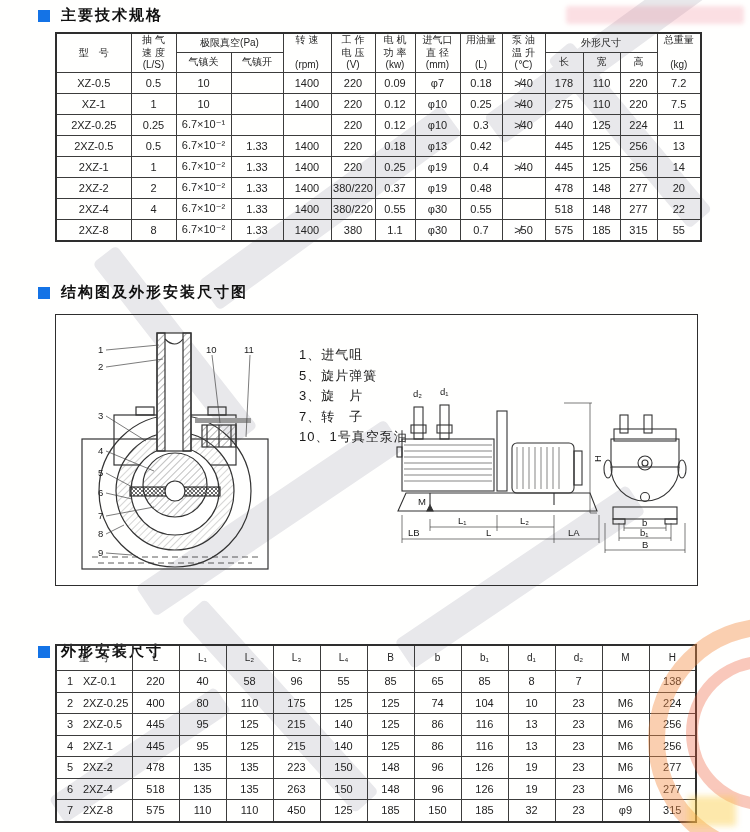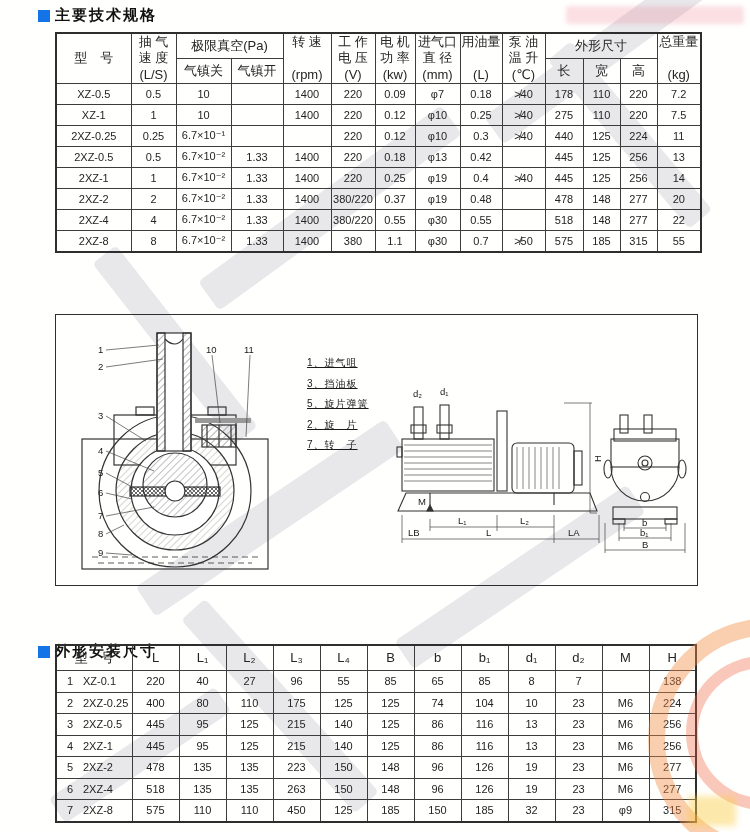--- a/index.html
+++ b/index.html
@@ -8,39 +8,39 @@
   
   .wm{position:absolute;background:#e8e8eb;border-radius:5px;z-index:0;}
   .pink-smudge{position:absolute;left:566px;top:6px;width:178px;height:18px;z-index:2;
         background:rgba(235,110,130,.22);filter:blur(2px);border-radius:3px;}
   .stamp{position:absolute;border-radius:50%;z-index:2;pointer-events:none;}
   .stamp.outer{left:648px;top:618px;width:210px;height:210px;border:17px solid rgba(242,140,70,.42);}
   .stamp.inner{left:686px;top:656px;width:130px;height:130px;border:12px solid rgba(238,95,60,.34);}
   .stamp-dot{position:absolute;left:688px;top:796px;width:48px;height:30px;z-index:2;
         background:rgba(250,205,70,.45);filter:blur(3px);}
   
-  .heading{position:absolute;display:flex;align-items:center;gap:5px;z-index:1;}
+  .heading{position:absolute;display:flex;align-items:center;gap:11px;z-index:1;}
   .heading .bullet{width:12px;height:12px;background:#1473e6;}
   .heading .txt{font-size:15px;font-weight:bold;letter-spacing:2px;color:#111;}
   
   table{position:absolute;z-index:1;border-collapse:collapse;table-layout:fixed;
         background:transparent;border:2px solid #2e2e2e;}
   th,td{border:1px solid #3c3c3c;text-align:center;vertical-align:middle;
         font-size:11px;padding:0 1px;color:#242424;overflow:hidden;}
-  th{font-weight:normal;font-size:13px;white-space:pre-line;line-height:1.25;}
+  th{font-weight:normal;font-size:10px;white-space:pre-line;line-height:1.25;}
   .specs td{height:20px;}
   .dims th{height:24px;}
   .dims td{height:20.5px;}
   .dims td:first-child{border-right:none;text-align:right;padding-right:3px;}
   .dims td:nth-child(2){border-left:none;text-align:left;padding-left:7px;}
   
   .structure-box{position:absolute;left:55px;top:314px;width:641px;height:270px;
         border:1.5px solid #2e2e2e;z-index:1;}
-  .legend{position:absolute;left:235px;top:22px;margin:16px;padding:0;list-style:none;
-        font-size:10px;line-height:20.6px;letter-spacing:1px;color:#1a1a1a;text-decoration:underline;}
+  .legend{position:absolute;left:235px;top:22px;margin:8px;padding:0;list-style:none;
+        font-size:13px;line-height:20.6px;letter-spacing:1px;color:#1a1a1a;}
   svg{position:absolute;}
   svg text{font-family:"Liberation Sans","DejaVu Sans",sans-serif;fill:#1a1a1a;}
 </style>
 </head>
 <body>
 
 <div class="page">
 
   <div class="wm" style="left:470px;top:40px;width:250px;height:34px;transform:rotate(-36deg);"></div>
   <div class="wm" style="left:520px;top:120px;width:220px;height:30px;transform:rotate(50deg);"></div>
@@ -240,20 +240,24 @@
           <td>0.7</td>
           <td>≯50</td>
           <td>575</td>
           <td>185</td>
           <td>315</td>
           <td>55</td>
         </tr>
       </tbody>
   </table>
 
+  <div class="heading" style="left:38px;top:283px;">
+    <span class="bullet"></span>
+    <span class="txt">结构图及外形安装尺寸图</span>
+  </div>
 
   <div class="structure-box">
 
     <svg style="left:6px;top:8px;" width="228" height="256" viewBox="0 0 228 256">
       <defs>
         <pattern id="h1" width="5" height="5" patternTransform="rotate(45)" patternUnits="userSpaceOnUse">
           <line x1="0" y1="0" x2="0" y2="5" stroke="#666" stroke-width="1"></line>
         </pattern>
         <pattern id="h2" width="4" height="4" patternUnits="userSpaceOnUse">
           <path d="M0 0L4 4M4 0L0 4" stroke="#444" stroke-width="0.8"></path>
@@ -305,24 +309,24 @@
         <text x="36" y="196">7</text>
         <text x="36" y="214">8</text>
         <text x="36" y="233">9</text>
         <text x="144" y="30">10</text>
         <text x="182" y="30">11</text>
       </g>
     </svg>
 
     <ul class="legend">
         <li>1、进气咀</li>
-        <li>3、挡油板</li>
         <li>5、旋片弹簧</li>
-        <li>2、旋　片</li>
+        <li>3、旋　片</li>
         <li>7、转　子</li>
+        <li>10、1号真空泵油</li>
       </ul>
 
     <svg style="left:338px;top:66px;" width="212" height="172" viewBox="0 0 212 172">
       <g stroke="#333" fill="none" stroke-width="1.1">
         <rect x="8" y="58" width="92" height="52"></rect>
         <line x1="10" y1="64" x2="98" y2="64" stroke-width="0.6"></line>
           <line x1="10" y1="70" x2="98" y2="70" stroke-width="0.6"></line>
         <line x1="10" y1="76" x2="98" y2="76" stroke-width="0.6"></line>
           <line x1="10" y1="82" x2="98" y2="82" stroke-width="0.6"></line>
         <line x1="10" y1="88" x2="98" y2="88" stroke-width="0.6"></line>
@@ -447,21 +451,21 @@
         <th>M</th>
         <th>H</th>
       </tr>
     </thead>
     <tbody>
         <tr>
           <td>1</td>
           <td>XZ-0.1</td>
           <td>220</td>
           <td>40</td>
-          <td>27</td>
+          <td>58</td>
           <td>96</td>
           <td>55</td>
           <td>85</td>
           <td>65</td>
           <td>85</td>
           <td>8</td>
           <td>7</td>
           <td></td>
           <td>138</td>
         </tr>

